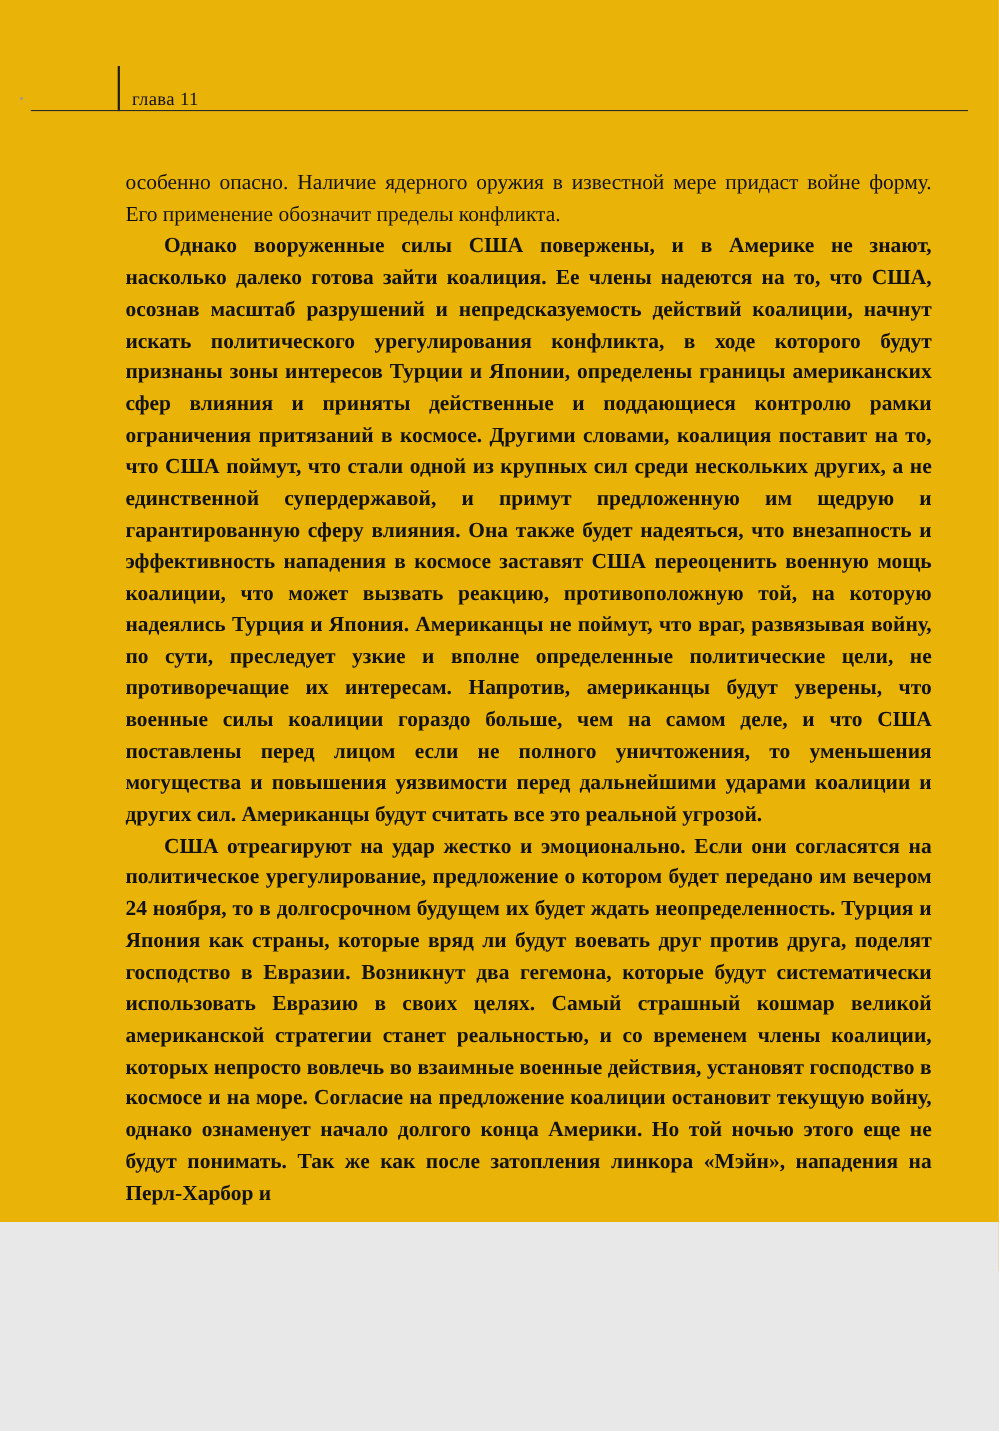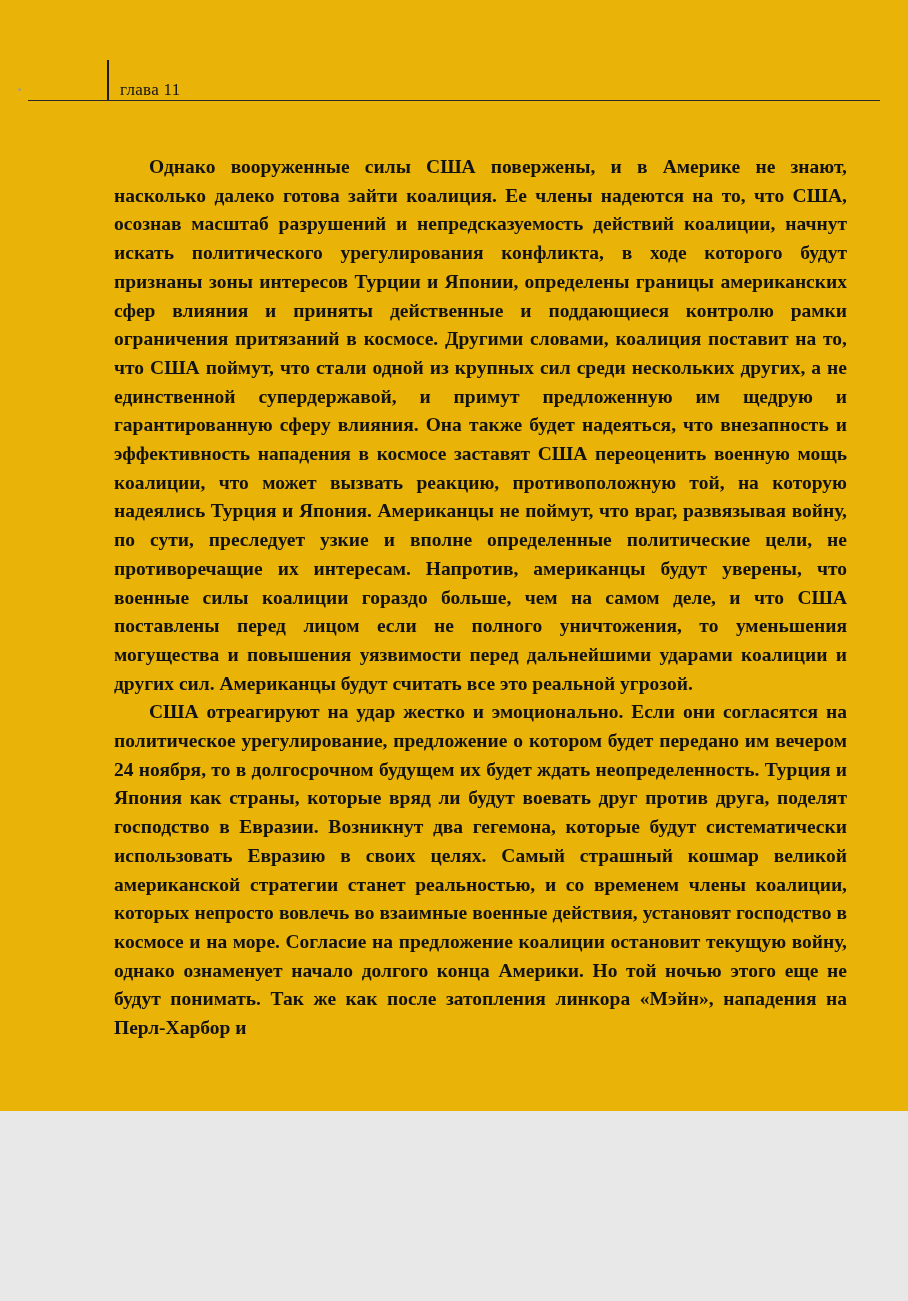--- a/index.html
+++ b/index.html
@@ -116,20 +116,21 @@
 
   <span class="scan-artifact"></span>
 
   <div class="chapter-block">
     <span class="chapter-label">глава 11</span>
   </div>
 
   <div class="header-rule"></div>
 
   <div class="text-block">
+    <p>особенно опасно. Наличие ядерного оружия в известной мере придаст войне форму. Его применение обозначит пределы конфликта.</p>
     <p class="indent">Однако вооруженные силы США повержены, и в Америке не знают, насколько далеко готова зайти коалиция. Ее члены надеются на то, что США, осознав масштаб разрушений и непредсказуемость действий коалиции, начнут искать политического урегулирования конфликта, в ходе которого будут признаны зоны интересов Турции и Японии, определены границы американских сфер влияния и приняты действенные и поддающиеся контролю рамки ограничения притязаний в космосе. Другими словами, коалиция поставит на то, что США поймут, что стали одной из крупных сил среди нескольких других, а не единственной супердержавой, и примут предложенную им щедрую и гарантированную сферу влияния. Она также будет надеяться, что внезапность и эффективность нападения в космосе заставят США переоценить военную мощь коалиции, что может вызвать реакцию, противоположную той, на которую надеялись Турция и Япония. Американцы не поймут, что враг, развязывая войну, по сути, преследует узкие и вполне определенные политические цели, не противоречащие их интересам. Напротив, американцы будут уверены, что военные силы коалиции гораздо больше, чем на самом деле, и что США поставлены перед лицом если не полного уничтожения, то уменьшения могущества и повышения уязвимости перед дальнейшими ударами коалиции и других сил. Американцы будут считать все это реальной угрозой.</p>
     <p class="indent">США отреагируют на удар жестко и эмоционально. Если они согласятся на политическое урегулирование, предложение о котором будет передано им вечером 24 ноября, то в долгосрочном будущем их будет ждать неопределенность. Турция и Япония как страны, которые вряд ли будут воевать друг против друга, поделят господство в Евразии. Возникнут два гегемона, которые будут систематически использовать Евразию в своих целях. Самый страшный кошмар великой американской стратегии станет реальностью, и со временем члены коалиции, которых непросто вовлечь во взаимные военные действия, установят господство в космосе и на море. Согласие на предложение коалиции остановит текущую войну, однако ознаменует начало долгого конца Америки. Но той ночью этого еще не будут понимать. Так же как после затопления линкора «Мэйн», нападения на Перл-Харбор и</p>
   </div>
 
   <div class="footer-rule"></div>
 
   <div class="footer-block">
     <span class="footer-page-label">стр.</span>
     <span class="footer-divider"></span>
     <span class="footer-page-number">138</span>

